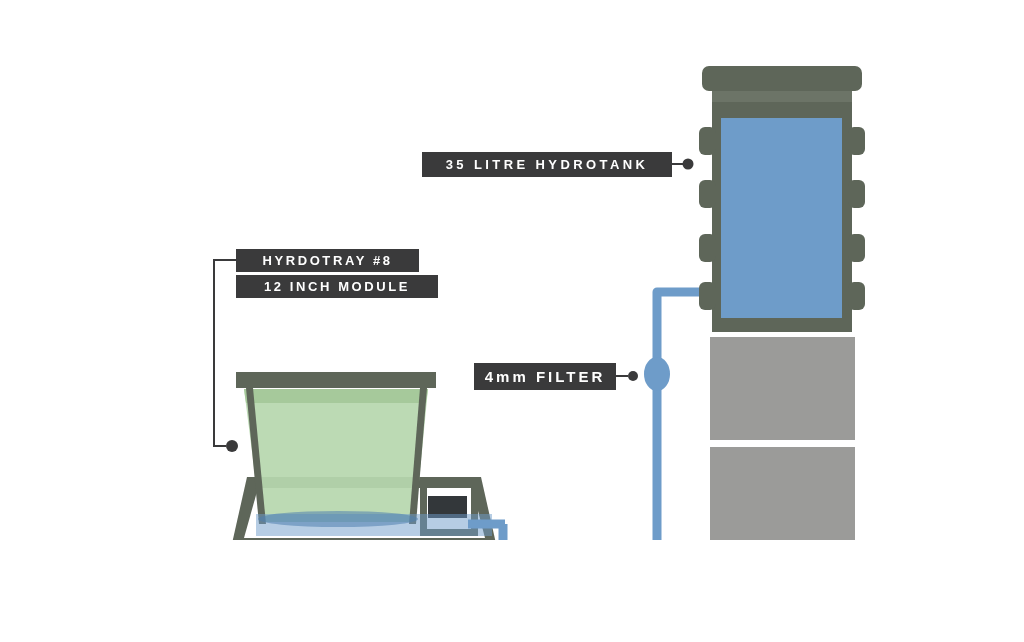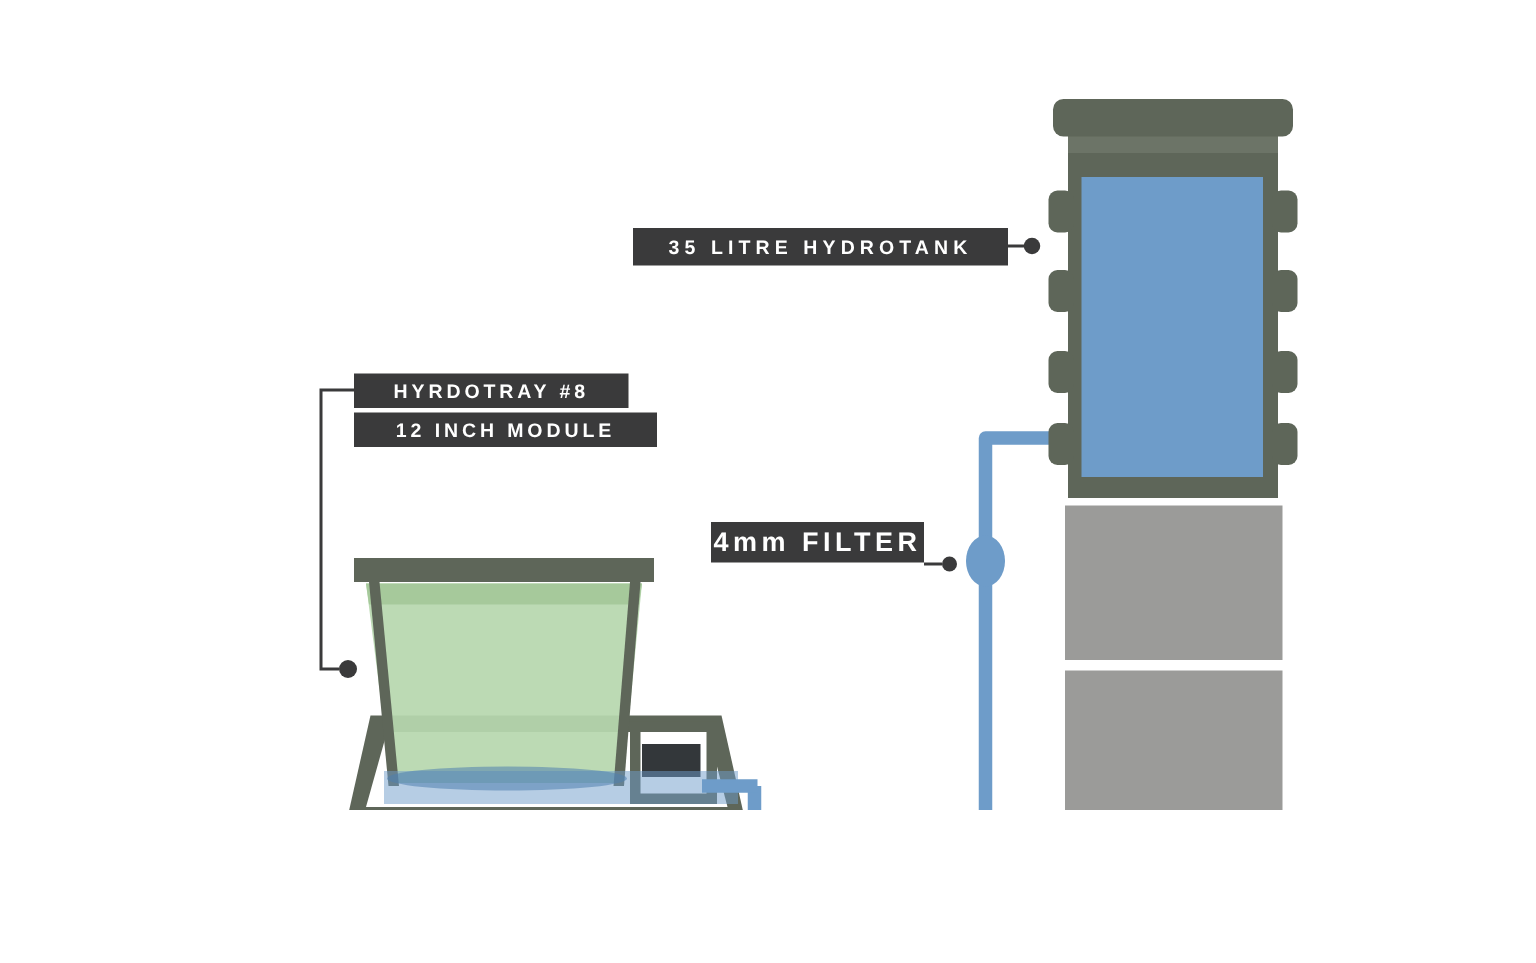--- a/index.html
+++ b/index.html
@@ -38,21 +38,21 @@
     color: var(--label-text);
     display: flex; align-items: center; justify-content: center;
     font-weight: bold;
     font-size: 13px;
     letter-spacing: 3px;
     white-space: nowrap;
   }
   .label-tank   { left: 378px; top: 152px; width: 250px; height: 25px; letter-spacing: 3.4px; }
   .label-tray1  { left: 192px; top: 249px; width: 183px; height: 23px; letter-spacing: 2.6px; }
   .label-tray2  { left: 192px; top: 275px; width: 202px; height: 23px; letter-spacing: 2.6px; }
-  .label-filter { left: 430px; top: 348px; width: 142px; height: 27px; font-size: 18px; }
+  .label-filter { left: 430px; top: 363px; width: 142px; height: 27px; font-size: 15px; }
 </style>
 </head>
 <body>
 
 <div id="canvas">
 
   <svg id="diagram-svg" width="1024" height="642" viewBox="0 0 1024 642">
 
     <path class="s-tube" d="M 459 524 L 459 597 L 613 597 L 613 292 L 658 292"></path>
 

